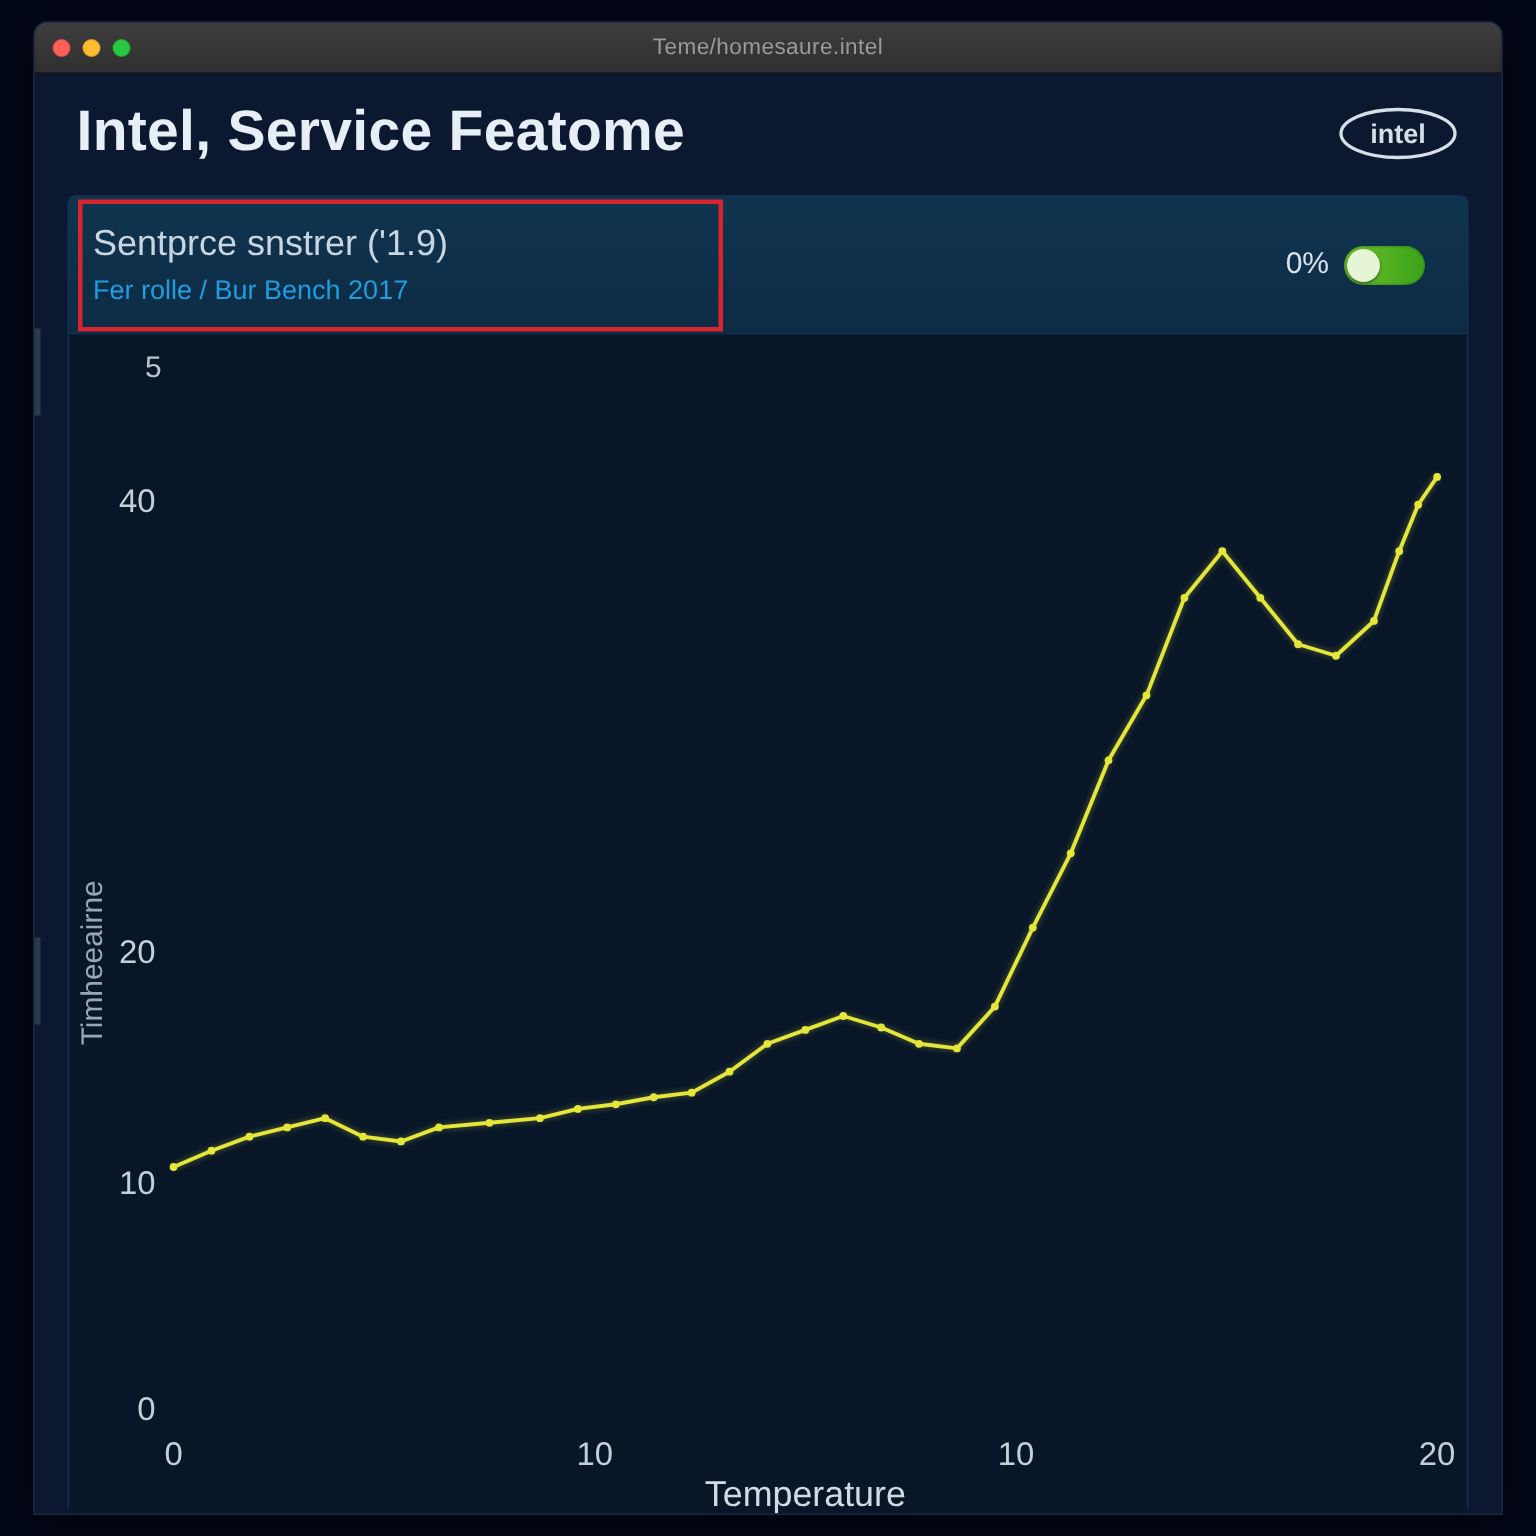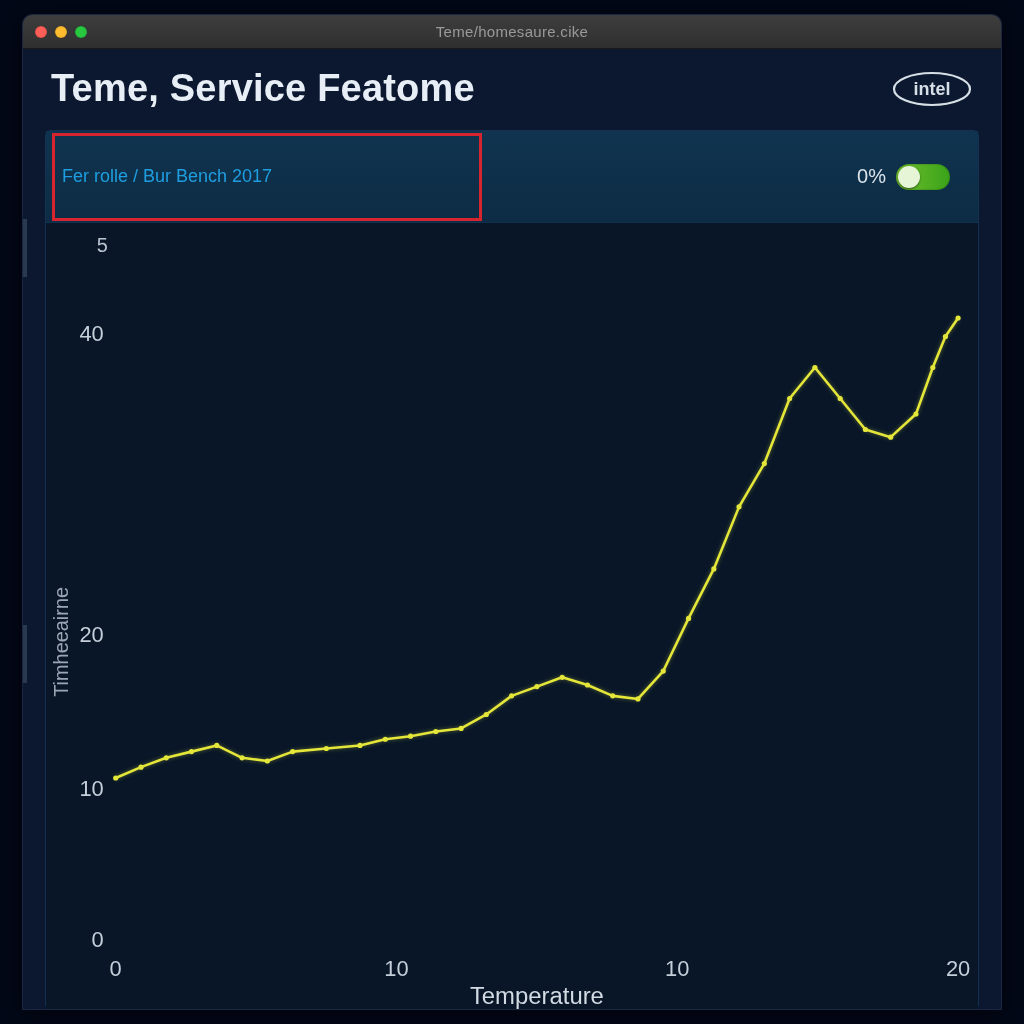--- a/index.html
+++ b/index.html
@@ -114,37 +114,38 @@
   <div class="window">
     <div class="sidebar-tab" style="top:204px"></div>
     <div class="sidebar-tab" style="top:610px"></div>
 
     <div class="titlebar">
       <div class="traffic-lights">
         <div class="tl red"></div>
         <div class="tl yellow"></div>
         <div class="tl green"></div>
       </div>
-      <div class="title-text">Teme/homesaure.cike</div>
+      <div class="title-text">Teme/homesaure.intel</div>
     </div>
 
     <div class="header">
-      <div class="app-title">Teme, Service Featome</div>
+      <div class="app-title">Intel, Service Featome</div>
       <div class="intel-logo">
         <svg viewBox="0 0 82 40">
           <ellipse cx="41" cy="20" rx="38" ry="16" fill="none" stroke="#d6dee6" stroke-width="2.2"></ellipse>
           <text x="41" y="26" text-anchor="middle" font-family="Helvetica, Arial" font-size="18" font-weight="600" fill="#d6dee6">intel</text>
         </svg>
       </div>
     </div>
 
     <div class="panel">
       <div class="panel-header">
         <div class="highlight-box"></div>
         <div class="ph-left">
+          <div class="ph-title">Sentprce snstrer ('1.9)</div>
           <div class="ph-sub">Fer rolle / Bur Bench 2017</div>
         </div>
         <div class="ph-right">
           <div class="pct">0%</div>
           <div class="toggle">
             <div class="knob"></div>
           </div>
         </div>
       </div>
 

